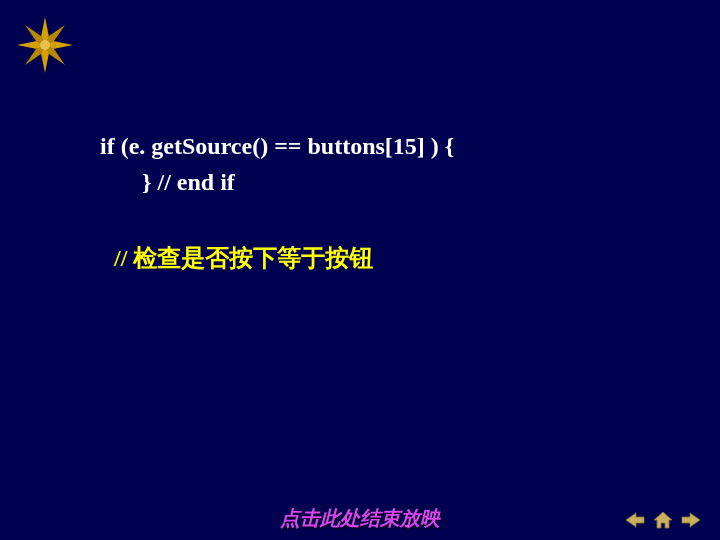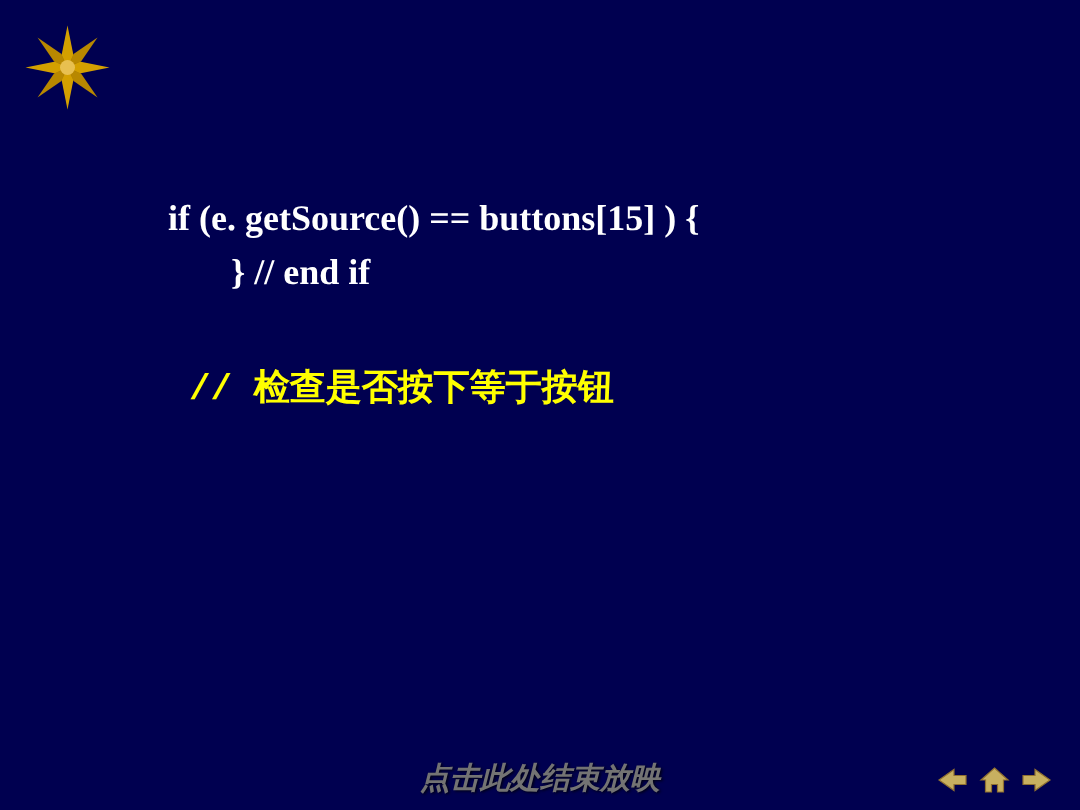--- a/index.html
+++ b/index.html
@@ -16,44 +16,43 @@
     top: 15px;
     left: 15px;
     width: 60px;
     height: 60px;
   }
   .content {
     position: absolute;
     top: 128px;
     left: 100px;
     right: 40px;
-    margin-left: 12px;
   }
   .code-line {
     color: #ffffff;
     font-size: 24px;
     font-weight: bold;
     line-height: 1.5;
     font-family: "Times New Roman", serif;
   }
   .indent1 { padding-left: 42px; }
   .comment-line {
     color: #ffff00;
     font-size: 24px;
     font-weight: bold;
     margin-top: 42px;
     padding-left: 14px;
-    font-family: Liberation Mono, monospace;
+    font-family: Liberation Serif, serif;
   }
   .end-link {
     position: absolute;
     bottom: 8px;
     left: 50%;
     transform: translateX(-50%);
-    color: #737373;
+    color: #d946ef;
     font-size: 20px;
     font-weight: bold;
     font-style: italic;
     font-family: "SimSun", serif;
     text-shadow: 1px 1px 2px rgba(0,0,0,0.8);
   }
   .nav-controls {
     position: absolute;
     bottom: 10px;
     right: 18px;

